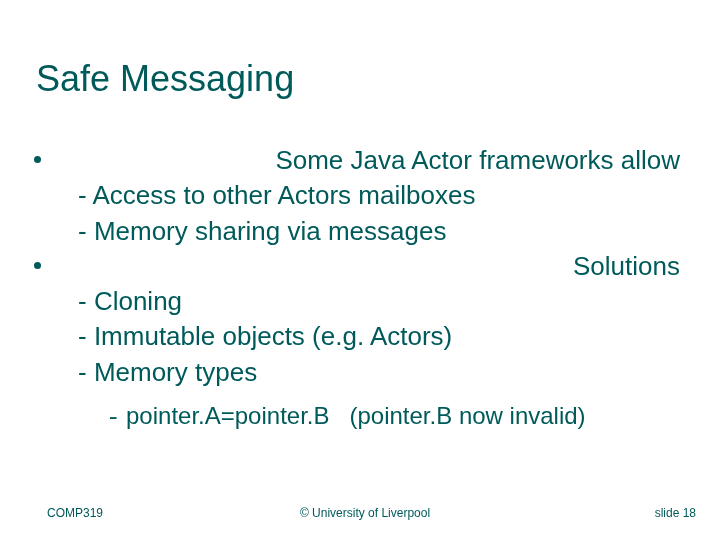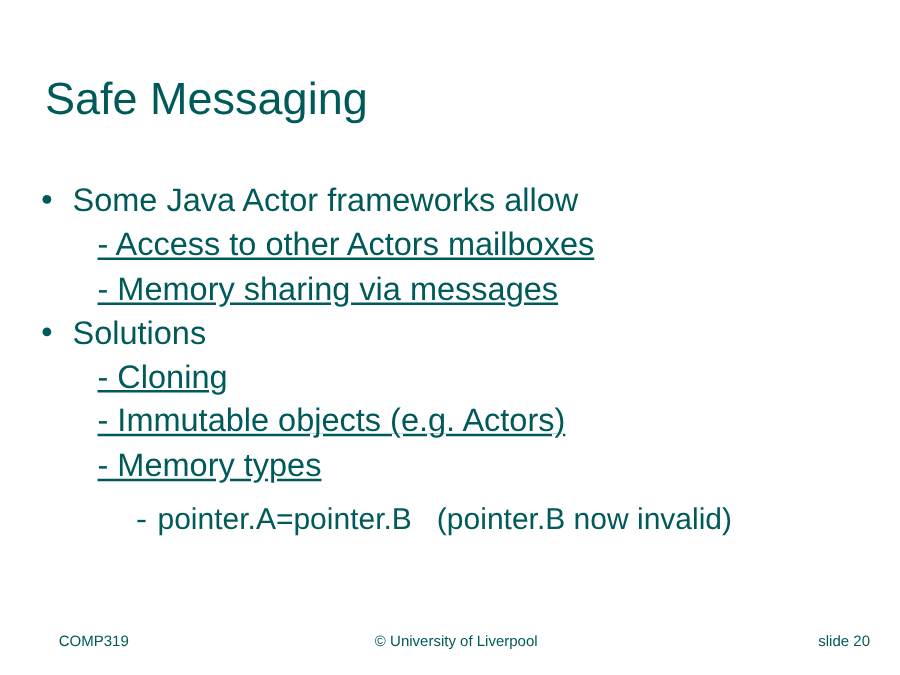--- a/index.html
+++ b/index.html
@@ -32,34 +32,34 @@
     top: 142px;
     right: 40px;
     font-size: 26px;
     color: #005a5a;
     line-height: 1.28;
   }
   .body .l1 {
     position: relative;
     padding-left: 28px;
     margin-top: 2px;
+    text-align: right;
   }
   .body .l1 .bullet {
     position: absolute;
     left: 4px;
     top: 0.48em;
     width: 7px;
     height: 7px;
     background: #005a5a;
     border-radius: 50%;
   }
   .body .l2 {
     padding-left: 48px;
     margin-top: 2px;
-    text-decoration: underline;
   }
   .body .l3 {
     padding-left: 76px;
     margin-top: 12px;
     font-size: 24px;
   }
   .body .l3 .dash {
     font-family: "Courier New", monospace;
     display: inline-block;
     width: 20px;
@@ -117,16 +117,16 @@
 
     <div class="l3">
       <span class="dash">-</span><span>pointer.A=pointer.B&nbsp;&nbsp;&nbsp;(pointer.B now invalid)</span>
     </div>
 
   </div>
 
   <div class="footer">
     <div class="footer-left">COMP319</div>
     <div class="footer-center">© University of Liverpool</div>
-    <div class="footer-right">slide  20</div>
+    <div class="footer-right">slide  18</div>
   </div>
 
 </div>
 
 </body></html>

